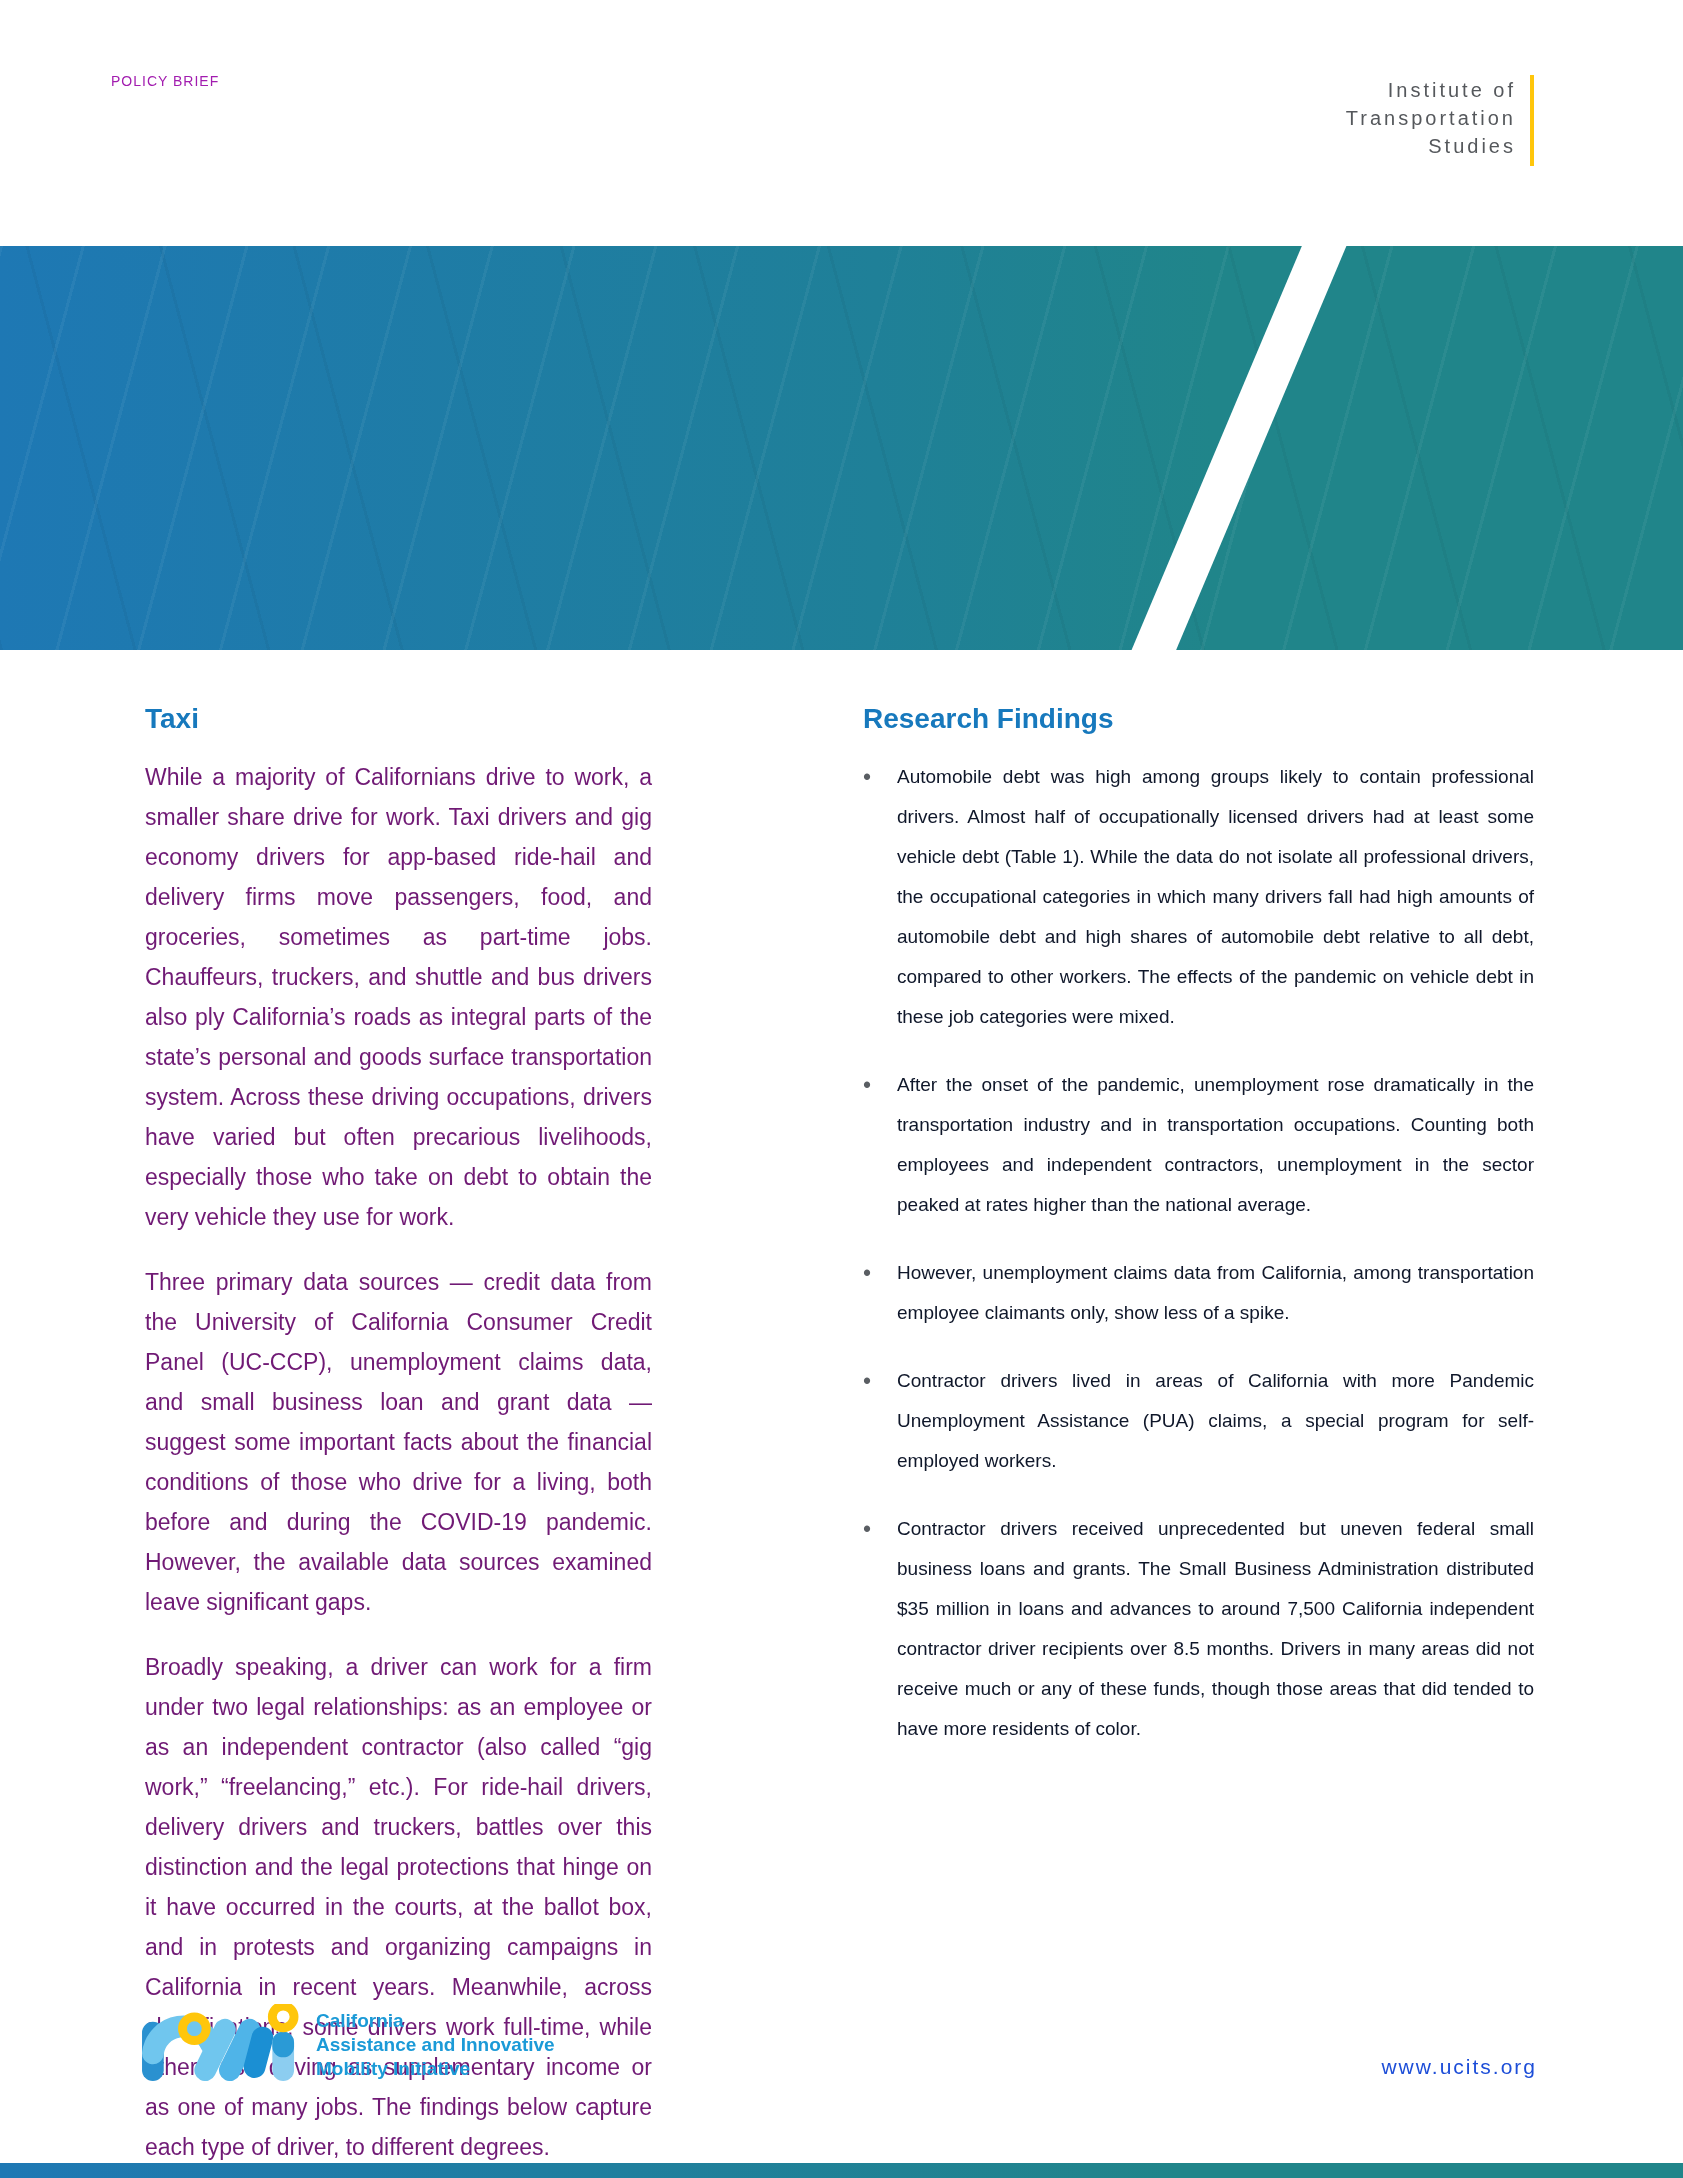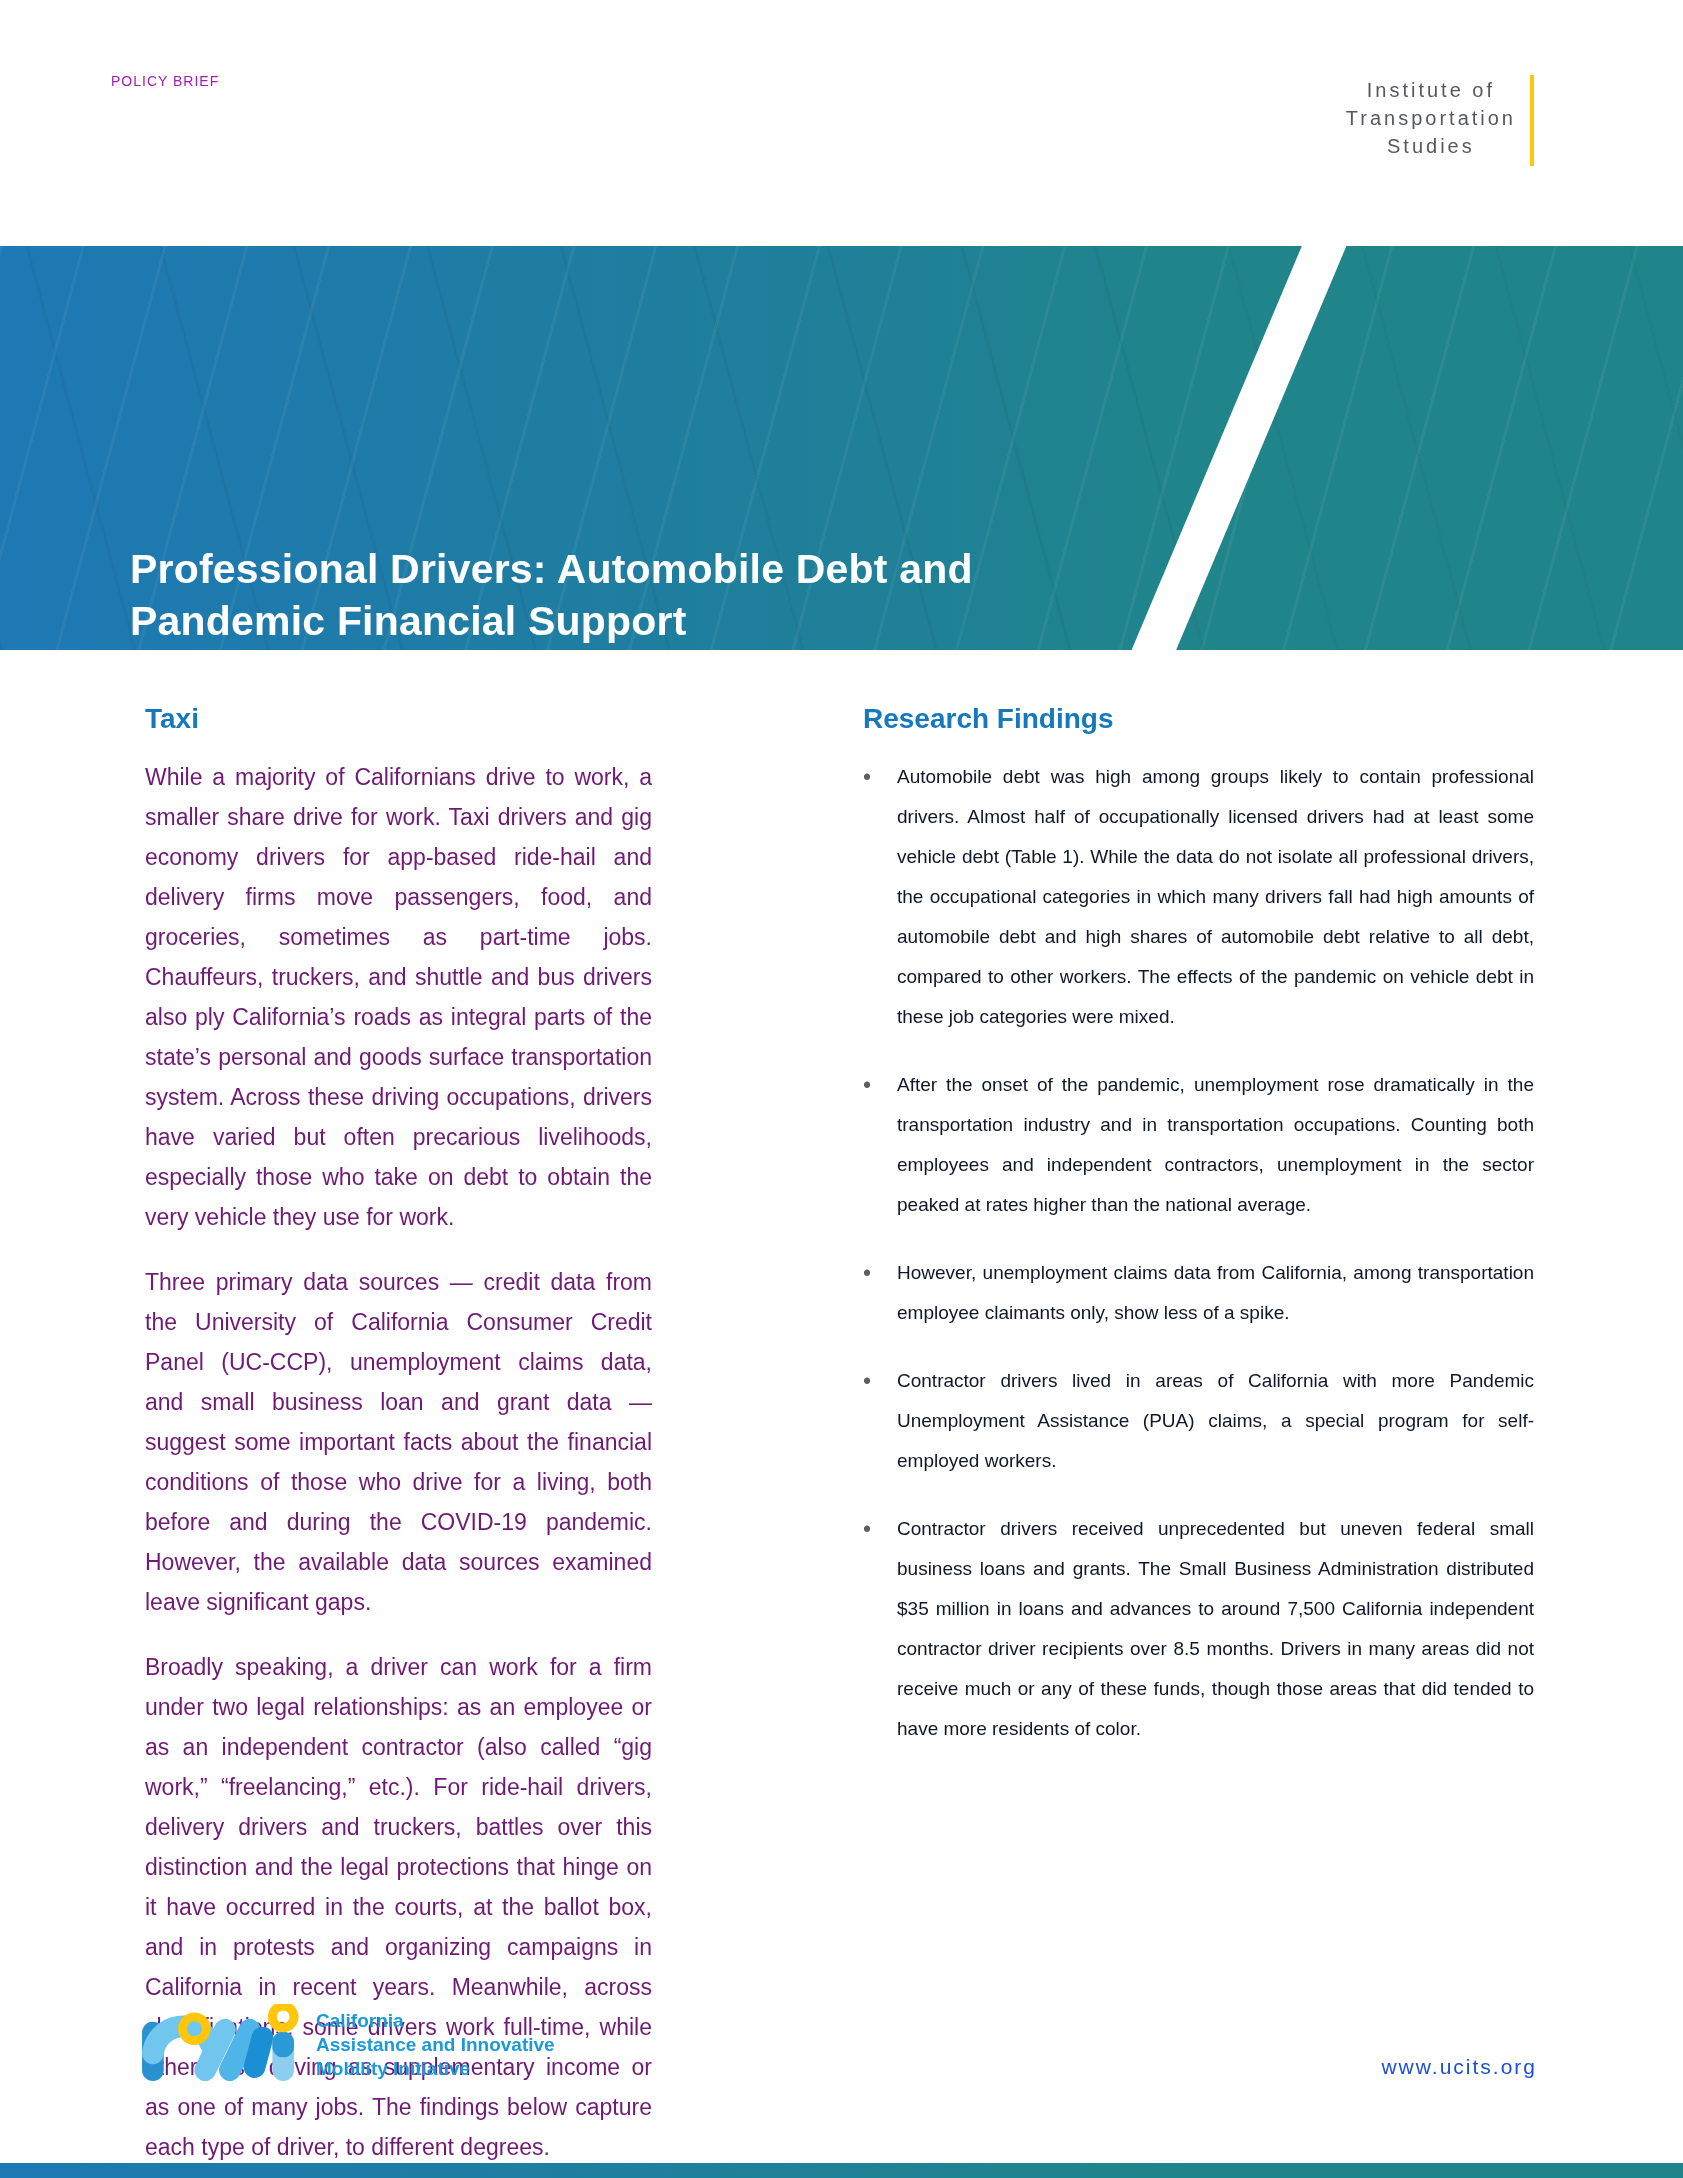--- a/index.html
+++ b/index.html
@@ -16,21 +16,21 @@
     position:absolute; left:111px; top:73px;
     font-size:14px; font-weight:normal; letter-spacing:1px;
     color:#a21caf;
   }
   .its-lockup {
     position:absolute; top:75px; right:149px;
     display:flex; align-items:flex-start; gap:14px;
   }
   .its-text {
     font-size:20px; color:#55585c; letter-spacing:3px;
-    line-height:28px; text-align:center; padding-top:1px;
+    line-height:28px; text-align:right; padding-top:1px;
     white-space:nowrap;
   }
   .its-bar { width:4px; height:91px; background:#ffc60b; }
   .uc-boxes { display:flex; flex-direction:column; align-items:flex-start; gap:4px; }
   .uc-box {
     background:#1b9ad7; color:#ffffff; font-weight:bold;
     font-size:22px; letter-spacing:2px; line-height:26px;
     padding:1px 8px 3px 8px; white-space:nowrap;
   }
 
@@ -97,24 +97,20 @@
     <div>Transportation</div>
     <div>Studies</div>
   </div>
   <div class="its-bar"></div>
 </div>
 
 <div class="banner">
   <svg class="banner-slash" viewBox="0 0 1700 408" preserveAspectRatio="none">
     <polygon points="1315,0 1360,0 1188,408 1143,408" fill="#ffffff"></polygon>
   </svg>
-  <div class="banner-title">
-    <div>Professional Drivers: Automobile Debt and</div>
-    <div>Pandemic Financial Support</div>
-  </div>
 
 </div>
 
 <div class="col-left">
   <h2 class="section-heading">Taxi</h2>
   <p class="para">While a majority of Californians drive to work, a smaller share drive for work. Taxi drivers and gig economy drivers for app-based ride-hail and delivery firms move passengers, food, and groceries, sometimes as part-time jobs. Chauffeurs, truckers, and shuttle and bus drivers also ply California’s roads as integral parts of the state’s personal and goods surface transportation system. Across these driving occupations, drivers have varied but often precarious livelihoods, especially those who take on debt to obtain the very vehicle they use for work.</p>
   <p class="para">Three primary data sources — credit data from the University of California Consumer Credit Panel (UC-CCP), unemployment claims data, and small business loan and grant data — suggest some important facts about the financial conditions of those who drive for a living, both before and during the COVID-19 pandemic. However, the available data sources examined leave significant gaps.</p>
   <p class="para">Broadly speaking, a driver can work for a firm under two legal relationships: as an employee or as an independent contractor (also called “gig work,” “freelancing,” etc.). For ride-hail drivers, delivery drivers and truckers, battles over this distinction and the legal protections that hinge on it have occurred in the courts, at the ballot box, and in protests and organizing campaigns in California in recent years. Meanwhile, across classifications, some drivers work full-time, while others use driving as supplementary income or as one of many jobs. The findings below capture each type of driver, to different degrees.</p>
 </div>
 

